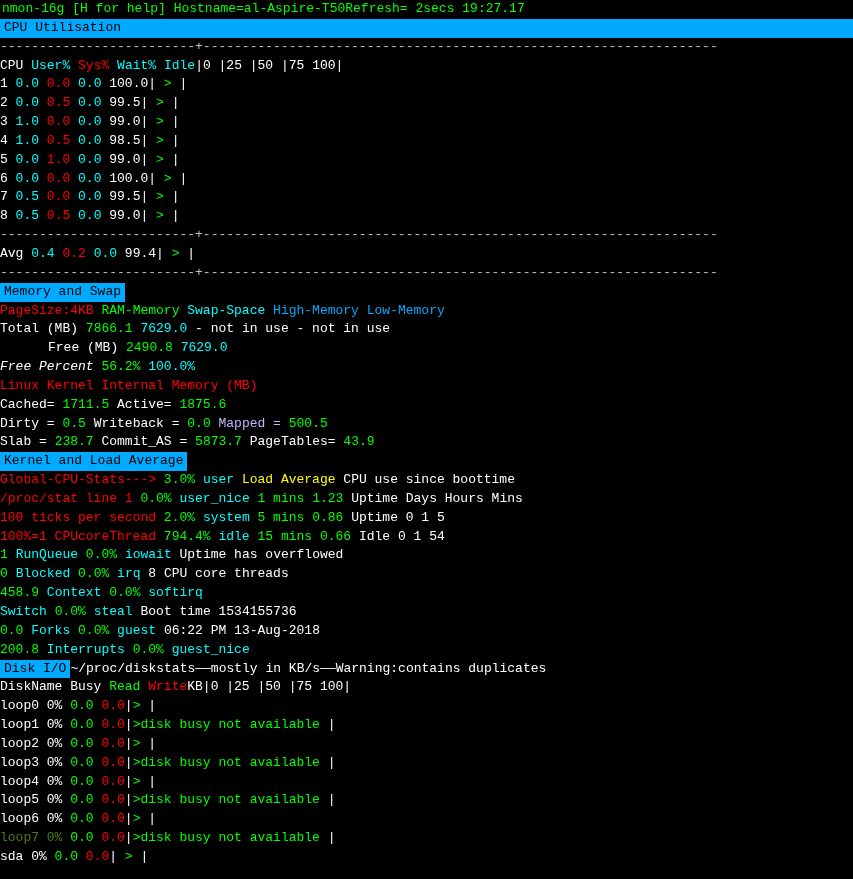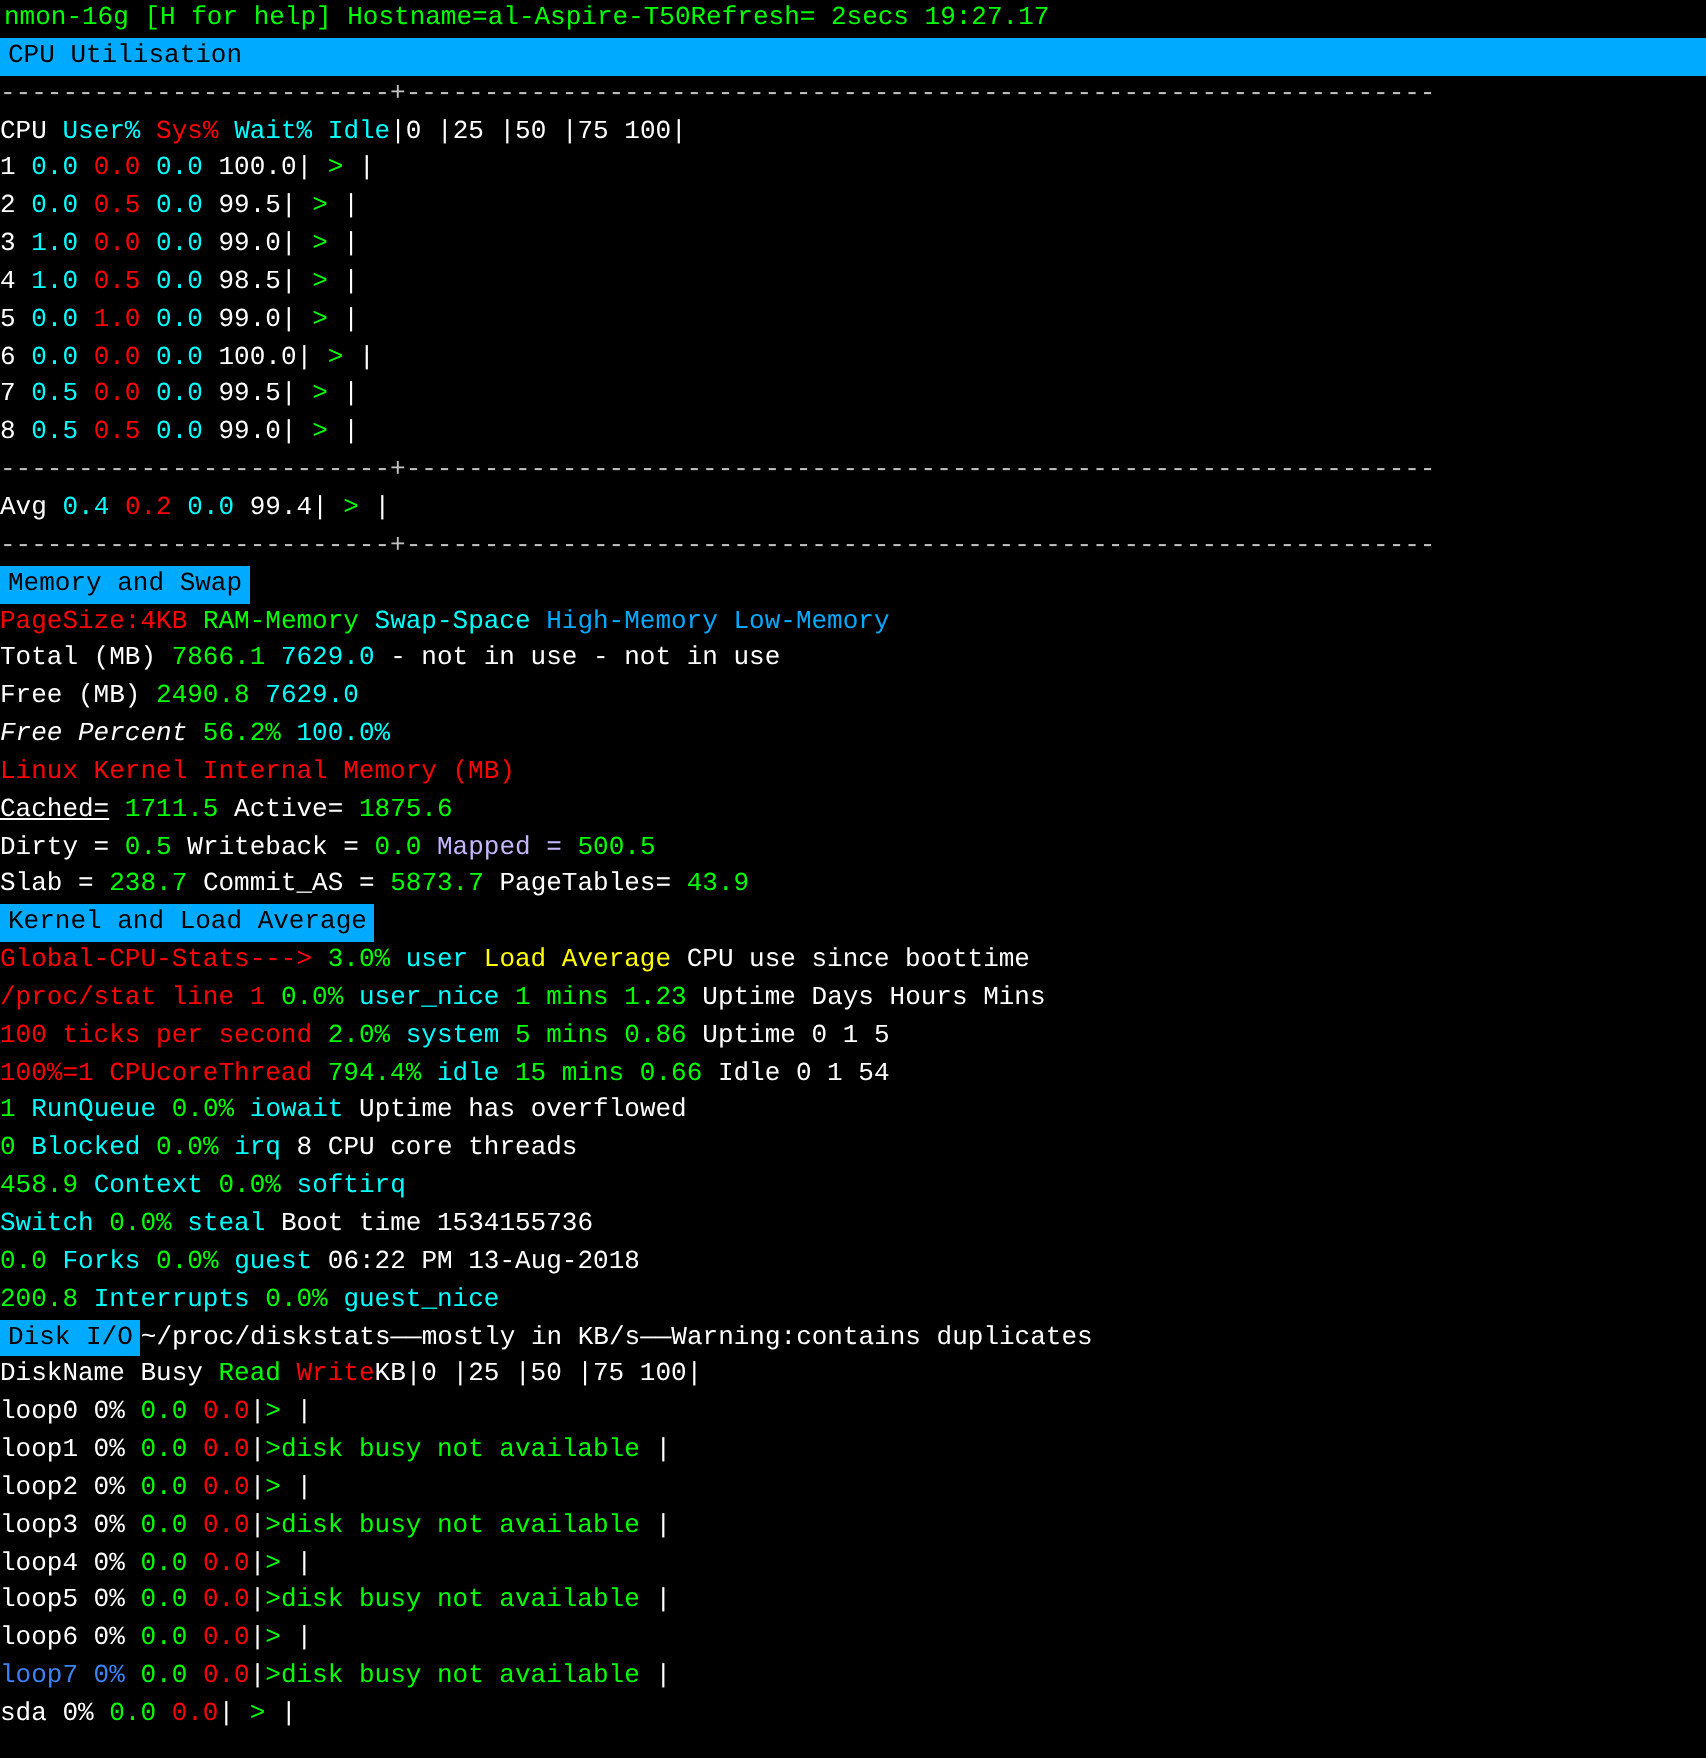--- a/index.html
+++ b/index.html
@@ -125,21 +125,21 @@
     <span style="color:#fff;">      </span>
     <span class="mem-swap">7629.0</span>
     <span style="color:#fff;">     </span>
     <span style="color:#fff;">- not in use</span>
     <span style="color:#fff;">   </span>
     <span style="color:#fff;">- not in use</span>
   </div>
 
   
   <div>
-    <span style="color:#fff;">Free  (MB)       </span>
+    <span style="color:#fff;padding-left:48px;">Free  (MB)       </span>
     <span class="mem-ram">2490.8</span>
     <span style="color:#fff;">      </span>
     <span class="mem-swap">7629.0</span>
   </div>
 
   
   <div>
     <span style="color:#fff;font-style:italic;">Free Percent       </span>
     <span class="mem-ram">56.2%</span>
     <span style="color:#fff;">       </span>
@@ -147,21 +147,21 @@
   </div>
 
   
   <div>
     <span class="mem-label">Linux Kernel Internal Memory (MB)</span>
   </div>
 
   
   <div>
     <span style="color:#fff;">              </span>
-    <span style="color:#fff;text-decoration:underline;">Cached=</span>
+    <span style="color:#fff;">Cached=</span>
     <span style="color:#fff;"> </span>
     <span class="green">1711.5</span>
     <span style="color:#fff;">    </span>
     <span style="color:#fff;">Active=</span>
     <span style="color:#fff;">  </span>
     <span class="green">1875.6</span>
   </div>
 
   
 
@@ -359,21 +359,21 @@
   <div>
     <span style="color:#fff;">loop4    0%    </span><span class="disk-read">0.0</span><span style="color:#fff;">   </span><span class="disk-write">0.0</span><span style="color:#fff;">|</span><span class="bar-area">&gt;                                                  </span><span style="color:#fff;">|</span>
   </div>
   <div>
     <span style="color:#fff;">loop5    0%    </span><span class="disk-read">0.0</span><span style="color:#fff;">   </span><span class="disk-write">0.0</span><span style="color:#fff;">|</span><span class="bar-area">&gt;disk busy not available</span><span style="color:#fff;">                          |</span>
   </div>
   <div>
     <span style="color:#fff;">loop6    0%    </span><span class="disk-read">0.0</span><span style="color:#fff;">   </span><span class="disk-write">0.0</span><span style="color:#fff;">|</span><span class="bar-area">&gt;                                                  </span><span style="color:#fff;">|</span>
   </div>
   <div>
-    <span style="color:#3b82f6;">loop7    0%    </span><span class="disk-read">0.0</span><span style="color:#fff;">   </span><span class="disk-write">0.0</span><span style="color:#fff;">|</span><span class="bar-area">&gt;disk busy not available</span><span style="color:#fff;">                          |</span>
+    <span style="color:#4d7c0f;">loop7    0%    </span><span class="disk-read">0.0</span><span style="color:#fff;">   </span><span class="disk-write">0.0</span><span style="color:#fff;">|</span><span class="bar-area">&gt;disk busy not available</span><span style="color:#fff;">                          |</span>
   </div>
   <div>
     <span style="color:#fff;">sda      0%    </span><span class="disk-read">0.0</span><span style="color:#fff;">   </span><span class="disk-write">0.0</span><span style="color:#fff;">|</span><span class="bar-area">            &gt;                                      </span><span style="color:#fff;">|</span>
   </div>
   
 
   
   
 
 </div>

